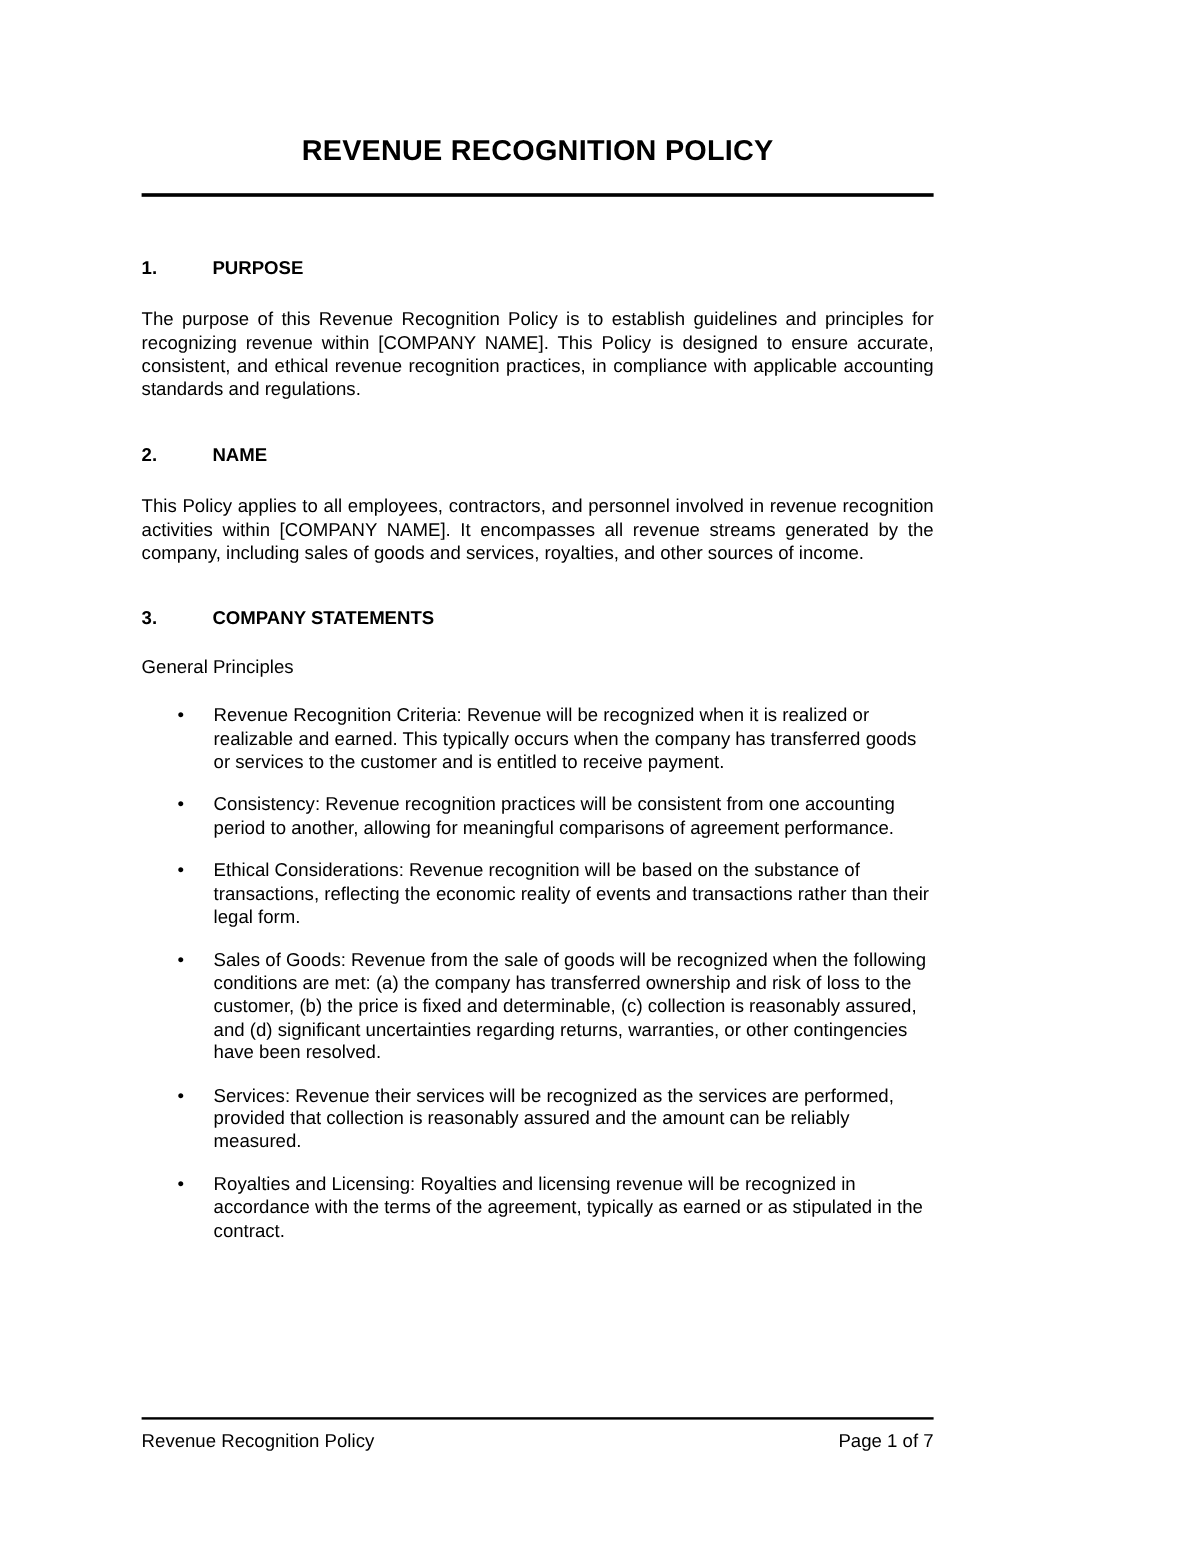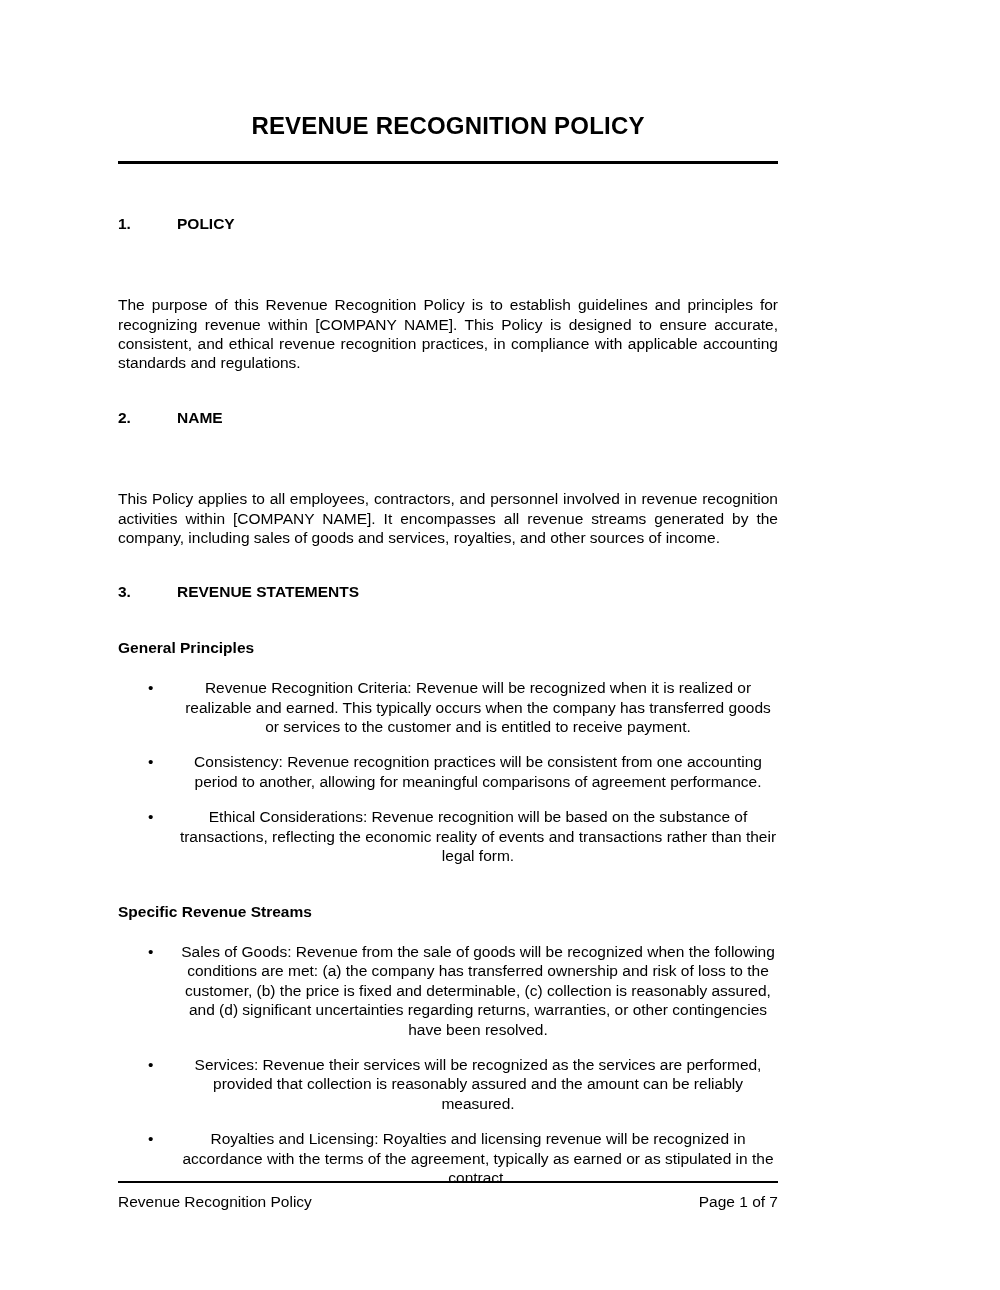--- a/index.html
+++ b/index.html
@@ -34,45 +34,45 @@
   .sec-heading {
     display: flex;
     margin-top: 35px;
     font-size: 15.5px;
     font-weight: bold;
     line-height: 19.4px;
   }
   .title-rule + .sec-heading { margin-top: 50px; }
   .sec-num { flex: 0 0 59px; width: 59px; }
   .body-text {
-    margin: 62px 0 0 0;
+    margin: 24px 0 0 0;
     font-size: 15.5px;
     line-height: 19.4px;
     text-align: justify;
   }
   .sub-heading {
-    margin-top: 36px;
+    margin-top: 21px;
     font-size: 15.5px;
-    font-weight: bold;
+    font-weight: normal;
     line-height: 19.4px;
   }
   .bullet-item {
     display: flex;
     margin-top: 21px;
     font-size: 15.5px;
     line-height: 19.4px;
   }
   .bullet-item + .bullet-item { margin-top: 16px; }
   .bullet-glyph {
     flex: 0 0 30px;
     width: 30px;
     margin-left: 30px;
     text-align: left;
   }
-  .bullet-text { flex: 1; text-align: center; }
+  .bullet-text { flex: 1; text-align: left; }
   .footer {
     position: absolute;
     left: 118px; right: 118px;
     top: 1181px;
     border-top: 2px solid #000;
   }
   .footer-row {
     display: flex;
     justify-content: space-between;
     margin-top: 9px;
@@ -83,51 +83,50 @@
 </head>
 <body>
 
 <div class="page">
 
   <h1 class="doc-title">REVENUE RECOGNITION POLICY</h1>
   <div class="title-rule"></div>
 
   <div class="sec-heading">
     <span class="sec-num">1.</span>
-    <span class="sec-title">POLICY</span>
+    <span class="sec-title">PURPOSE</span>
   </div>
   <p class="body-text">The purpose of this Revenue Recognition Policy is to establish guidelines and principles for recognizing revenue within [COMPANY NAME]. This Policy is designed to ensure accurate, consistent, and ethical revenue recognition practices, in compliance with applicable accounting standards and regulations.</p>
 
   <div class="sec-heading">
     <span class="sec-num">2.</span>
     <span class="sec-title">NAME</span>
   </div>
   <p class="body-text">This Policy applies to all employees, contractors, and personnel involved in revenue recognition activities within [COMPANY NAME]. It encompasses all revenue streams generated by the company, including sales of goods and services, royalties, and other sources of income.</p>
 
   <div class="sec-heading">
     <span class="sec-num">3.</span>
-    <span class="sec-title">REVENUE STATEMENTS</span>
+    <span class="sec-title">COMPANY STATEMENTS</span>
   </div>
 
   <div class="sub-heading">General Principles</div>
 
   <div class="bullet-item">
     <span class="bullet-glyph">•</span>
     <span class="bullet-text">Revenue Recognition Criteria: Revenue will be recognized when it is realized or realizable and earned. This typically occurs when the company has transferred goods or services to the customer and is entitled to receive payment.</span>
   </div>
   <div class="bullet-item">
     <span class="bullet-glyph">•</span>
     <span class="bullet-text">Consistency: Revenue recognition practices will be consistent from one accounting period to another, allowing for meaningful comparisons of agreement performance.</span>
   </div>
   <div class="bullet-item">
     <span class="bullet-glyph">•</span>
     <span class="bullet-text">Ethical Considerations: Revenue recognition will be based on the substance of transactions, reflecting the economic reality of events and transactions rather than their legal form.</span>
   </div>
 
-  <div class="sub-heading">Specific Revenue Streams</div>
 
   <div class="bullet-item">
     <span class="bullet-glyph">•</span>
     <span class="bullet-text">Sales of Goods: Revenue from the sale of goods will be recognized when the following conditions are met: (a) the company has transferred ownership and risk of loss to the customer, (b) the price is fixed and determinable, (c) collection is reasonably assured, and (d) significant uncertainties regarding returns, warranties, or other contingencies have been resolved.</span>
   </div>
   <div class="bullet-item">
     <span class="bullet-glyph">•</span>
     <span class="bullet-text">Services: Revenue their services will be recognized as the services are performed, provided that collection is reasonably assured and the amount can be reliably measured.</span>
   </div>
   <div class="bullet-item">

